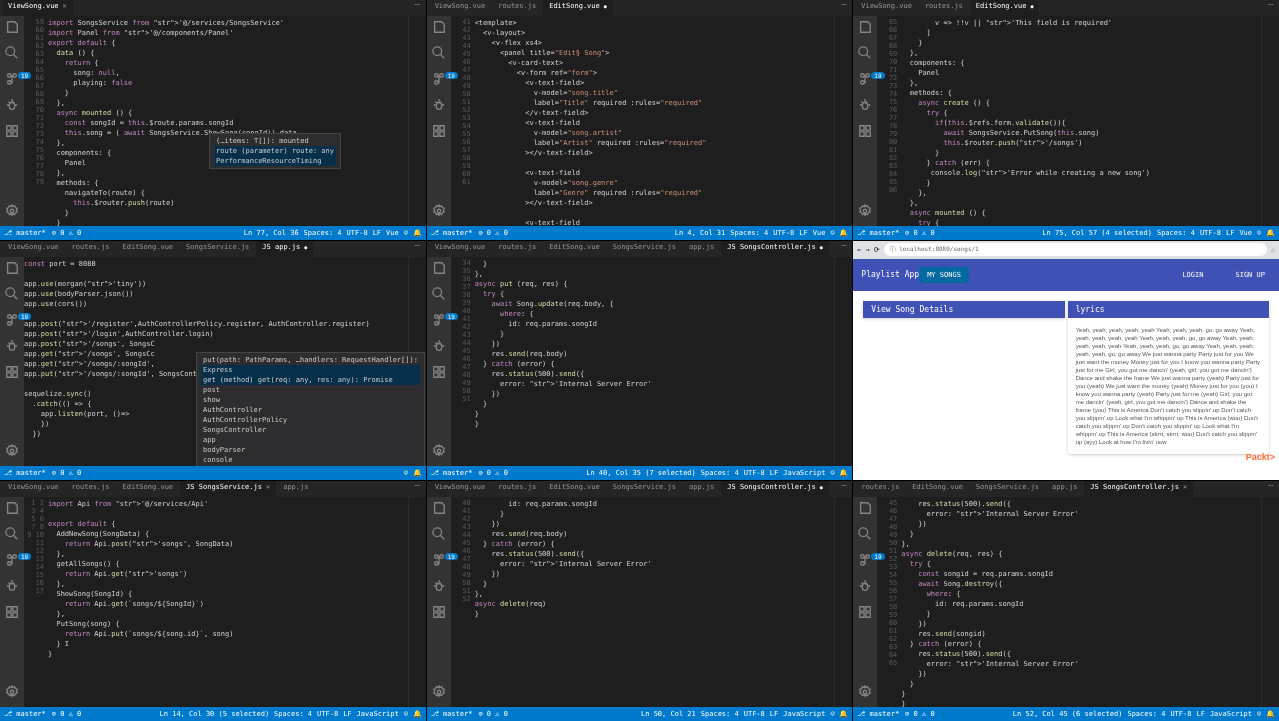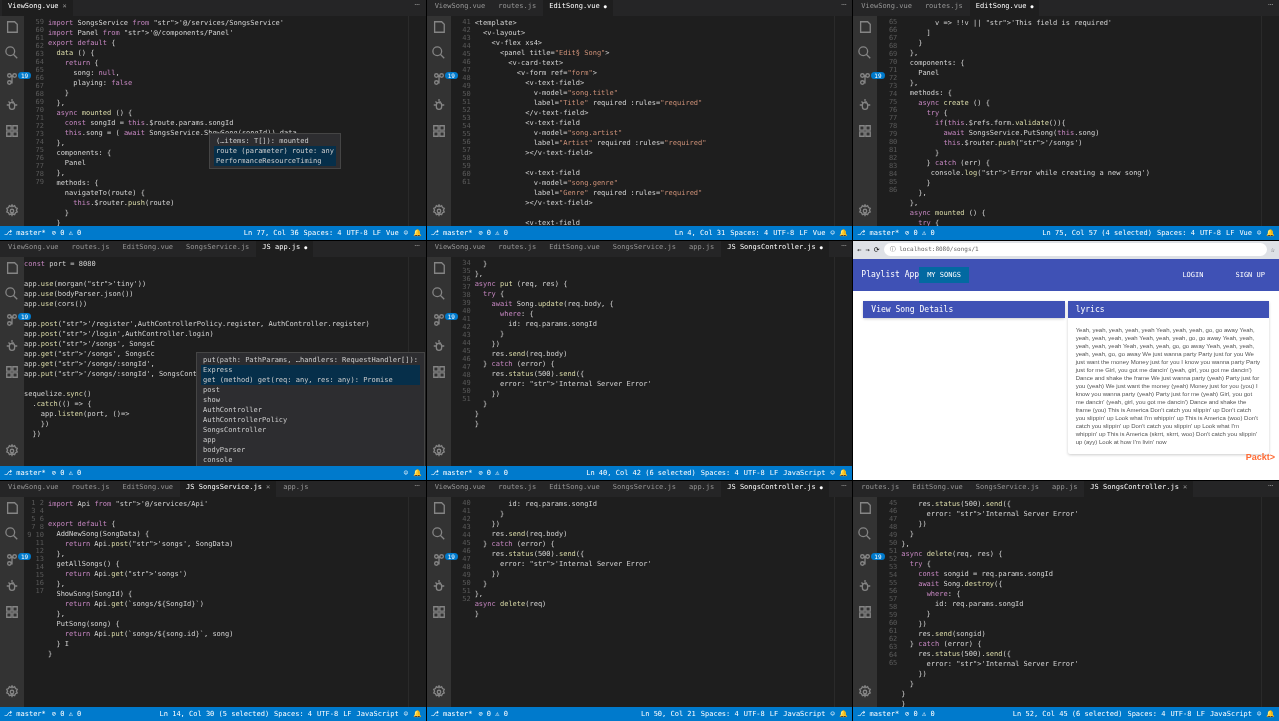--- a/index.html
+++ b/index.html
@@ -463,21 +463,21 @@
 }
 
 </div>
    <div class="minimap"></div>
 
  </div>
  <div class="status">
    <span>⎇ master*</span>
    <span>⊘ 0 ⚠ 0</span>
    <div class="r">
-     <span>Ln 40, Col 42 (6 selected)</span>
+     <span>Ln 40, Col 35 (7 selected)</span>
      <span>Spaces: 4</span>
      <span>UTF-8</span>
      <span>LF</span>
      <span>JavaScript</span>
      <span>☺</span>
      <span>🔔</span>
    </div>
  </div>
  </div>
 <div class="pane browser">

